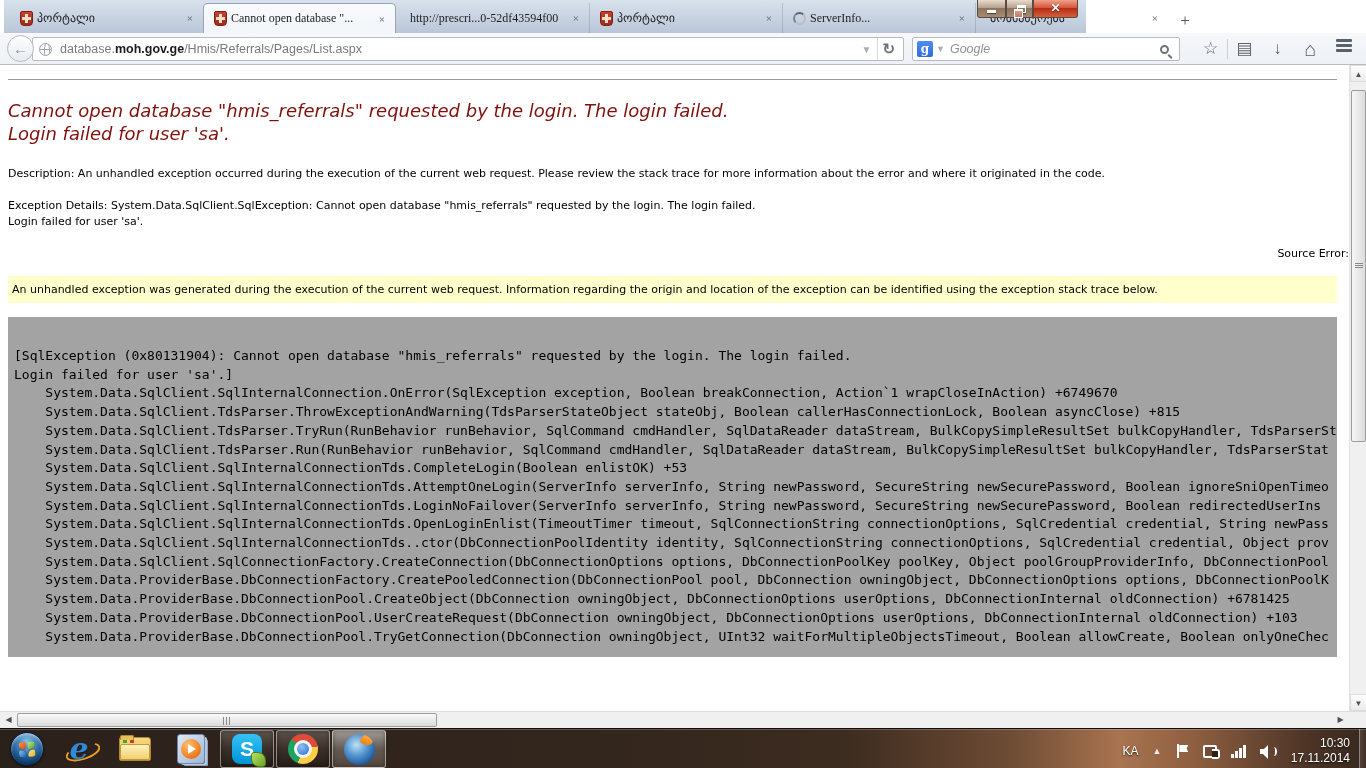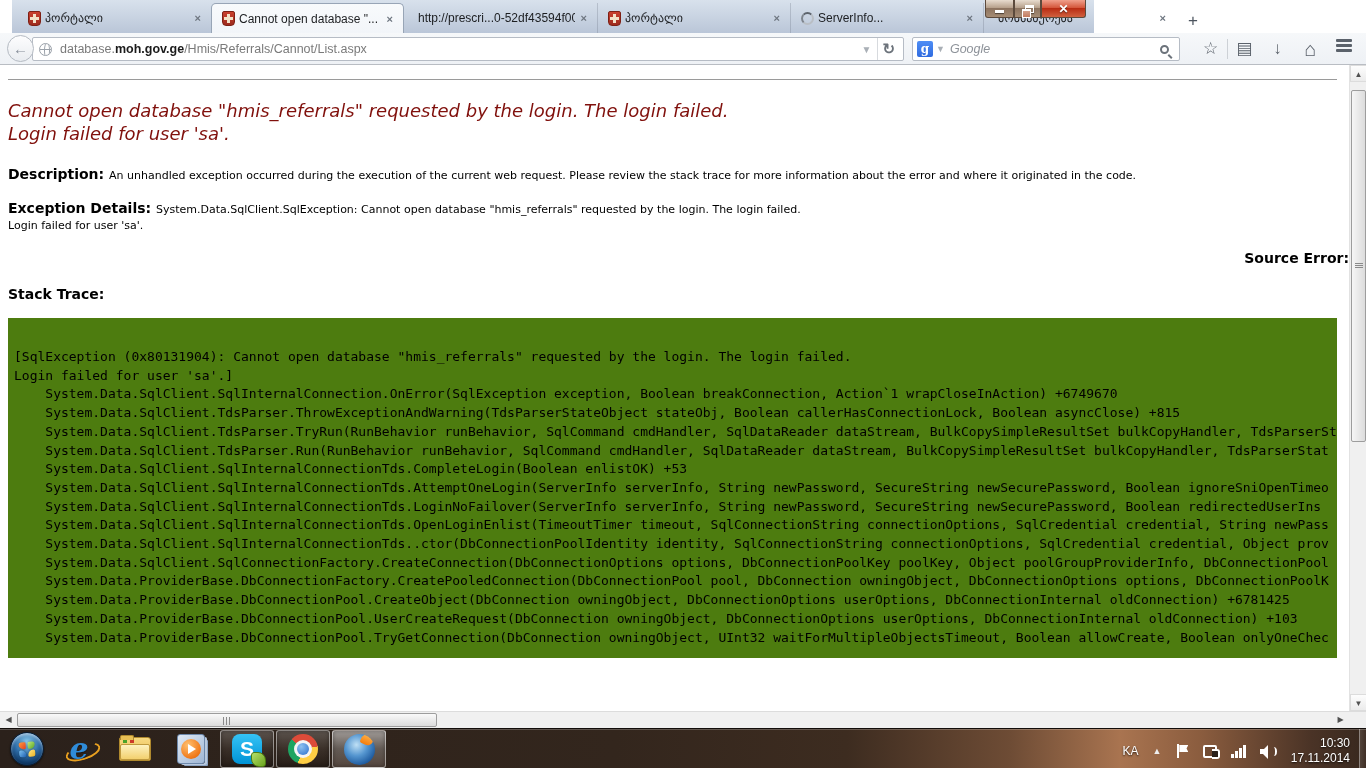--- a/index.html
+++ b/index.html
@@ -1,20 +1,20 @@
 <!DOCTYPE html>
 <html><head>
 <meta charset="utf-8">
 <style>
   * { margin:0; padding:0; box-sizing:border-box; }
   html,body { width:1366px; height:768px; overflow:hidden; font-family:"Liberation Sans",sans-serif; background:#fff; }
 
   
-  #tabstrip { position:absolute; left:12px; top:0; width:1082px; height:33px;
-    background:linear-gradient(180deg,#d8e1ec 0%,#c6d1e0 60%,#bac6d8 100%); }
+  #tabstrip { position:absolute; left:4px; top:0; width:1082px; height:33px;
+    background:linear-gradient(180deg,#d8e1ec 0%,#c6d1e0 60%,#bac6d8 100%);font-family:Liberation Serif, serif; }
   .tabs { position:absolute; left:6px; top:3px; height:30px; display:flex; align-items:flex-end; }
   .tab { position:relative; width:193px; height:30px; display:flex; align-items:center; padding:0 8px 0 10px;
     font-size:12px; color:#1c1e21; cursor:default; }
   .tab + .tab { border-left:1px solid rgba(90,100,115,.25); }
   .tab.active { background:linear-gradient(180deg,#f8fafc 0%,#f2f5f9 100%);
     border:1px solid #98a5b6; border-bottom:none; border-radius:5px 5px 0 0; z-index:2; }
   .tab.active + .tab { border-left:none; }
   .tab-title { flex:1; overflow:hidden; white-space:nowrap; margin:0 4px; }
   .tab-close { color:#6e7680; font-size:11px; font-weight:bold; padding:0 2px; }
   .favicon-emblem { width:13px; height:15px; flex:0 0 13px; border-radius:2px 2px 4px 4px;
@@ -66,23 +66,23 @@
   .menu-icon { display:inline-block; width:16px; }
   .menu-icon i { display:block; height:3px; background:#5b626b; margin:2px 0; border-radius:1px; }
 
   
   #content { position:absolute; left:0; top:65px; width:1366px; height:646px; background:#fff; overflow:hidden; }
   .page-inner { position:absolute; left:8px; top:0; width:1341px; height:100%; overflow:hidden; font-family:"DejaVu Sans",sans-serif; }
   .err-h1 { margin-top:24px; font-size:25px; font-weight:normal; color:#e8110d; letter-spacing:0; }
   .err-hr { border:none; border-top:1px solid #9a9a9a; margin:14px 12px 0 0; }
   .err-h2 { margin-top:19px; font-size:18px; font-weight:normal; font-style:italic; color:#80100c; line-height:23px; }
   .err-para { margin-top:21px; font-size:11px; color:#000; line-height:16px; }
-  .err-label { font-size:14px; font-weight:bold; }
+  .err-label { font-size:11px; font-weight:normal; }
   .yellow-box { background:#ffffcc; margin:14px 12px 0 0; padding:7px 4px; font-size:11px; color:#000; }
-  .stack-pre { background:#4d7c0f; margin:14px 12px 0 0; padding:30px 0 40px 6px; font-family:"DejaVu Sans Mono","Liberation Mono",monospace;
+  .stack-pre { background:#a3a3a3; margin:14px 12px 0 0; padding:30px 0 40px 6px; font-family:"DejaVu Sans Mono","Liberation Mono",monospace;
     font-size:13px; line-height:18.7px; color:#000; white-space:pre; overflow:hidden; height:340px; }
 
   
   .vscroll { position:absolute; right:0; top:0; width:17px; height:646px; background:#f0f0f0; border-left:1px solid #e2e2e2; }
   .vscroll .arrow { position:absolute; left:0; width:17px; height:17px; color:#505050; font-size:8px; text-align:center; line-height:17px;
     background:linear-gradient(180deg,#fdfdfd,#ebebeb); border:1px solid #dcdcdc; }
   .vscroll .arrow.up { top:0; } .vscroll .arrow.down { bottom:0; }
   .vthumb { position:absolute; left:1px; top:25px; width:15px; height:352px; border:1px solid #9d9d9d; border-radius:2px;
     background:linear-gradient(90deg,#f6f6f6,#dcdcdc); }
   .vthumb .grip { position:absolute; left:3px; top:50%; margin-top:-4px; width:8px; }
@@ -207,21 +207,21 @@
     <div class="win-btn win-btn-close">
         <span class="glyph-close">✕</span>
       </div>
   </div>
 </div>
 
 <div id="navbar">
   <div class="back-btn">←</div>
   <div class="url-field">
     <span class="globe-icon"></span>
-    <span class="url-text"><span>database.</span><b>moh.gov.ge</b><span>/Hmis/Referrals/Cannot/List.aspx</span></span>
+    <span class="url-text"><span>database.</span><b>moh.gov.ge</b><span>/Hmis/Referrals/Pages/List.aspx</span></span>
     <span class="url-dropdown">▼</span>
     <span class="reload-icon">↻</span>
   </div>
   <div class="search-field">
     <span class="google-favicon">g</span>
     <span class="search-dropdown">▼</span>
     <input class="search-input" placeholder="Google" style="">
     <span class="magnifier-icon"></span>
   </div>
   <div class="toolbar-icons">
@@ -244,23 +244,21 @@
     <p class="err-para">
       <span class="err-label">Description: </span><span>An unhandled exception occurred during the execution of the current web request. Please review the stack trace for more information about the error and where it originated in the code.</span>
     </p>
     <p class="err-para" style="margin-top:16px;">
       <span class="err-label">Exception Details: </span><span>System.Data.SqlClient.SqlException: Cannot open database "hmis_referrals" requested by the login. The login failed.</span><br>
       <span>Login failed for user 'sa'.</span>
     </p>
     <p class="err-para" style="margin-top:16px;text-align:right;">
       <span class="err-label">Source Error:</span>
     </p>
-    <p class="err-para" style="margin-top:18px;">
-      <span class="err-label">Stack Trace:</span>
-    </p>
+    <div class="yellow-box">An unhandled exception was generated during the execution of the current web request. Information regarding the origin and location of the exception can be identified using the exception stack trace below.</div>
     <pre class="stack-pre">[SqlException (0x80131904): Cannot open database "hmis_referrals" requested by the login. The login failed.
 Login failed for user 'sa'.]
     System.Data.SqlClient.SqlInternalConnection.OnError(SqlException exception, Boolean breakConnection, Action`1 wrapCloseInAction) +6749670
     System.Data.SqlClient.TdsParser.ThrowExceptionAndWarning(TdsParserStateObject stateObj, Boolean callerHasConnectionLock, Boolean asyncClose) +815
     System.Data.SqlClient.TdsParser.TryRun(RunBehavior runBehavior, SqlCommand cmdHandler, SqlDataReader dataStream, BulkCopySimpleResultSet bulkCopyHandler, TdsParserSt
     System.Data.SqlClient.TdsParser.Run(RunBehavior runBehavior, SqlCommand cmdHandler, SqlDataReader dataStream, BulkCopySimpleResultSet bulkCopyHandler, TdsParserStat
     System.Data.SqlClient.SqlInternalConnectionTds.CompleteLogin(Boolean enlistOK) +53
     System.Data.SqlClient.SqlInternalConnectionTds.AttemptOneLogin(ServerInfo serverInfo, String newPassword, SecureString newSecurePassword, Boolean ignoreSniOpenTimeo
     System.Data.SqlClient.SqlInternalConnectionTds.LoginNoFailover(ServerInfo serverInfo, String newPassword, SecureString newSecurePassword, Boolean redirectedUserIns
     System.Data.SqlClient.SqlInternalConnectionTds.OpenLoginEnlist(TimeoutTimer timeout, SqlConnectionString connectionOptions, SqlCredential credential, String newPass

